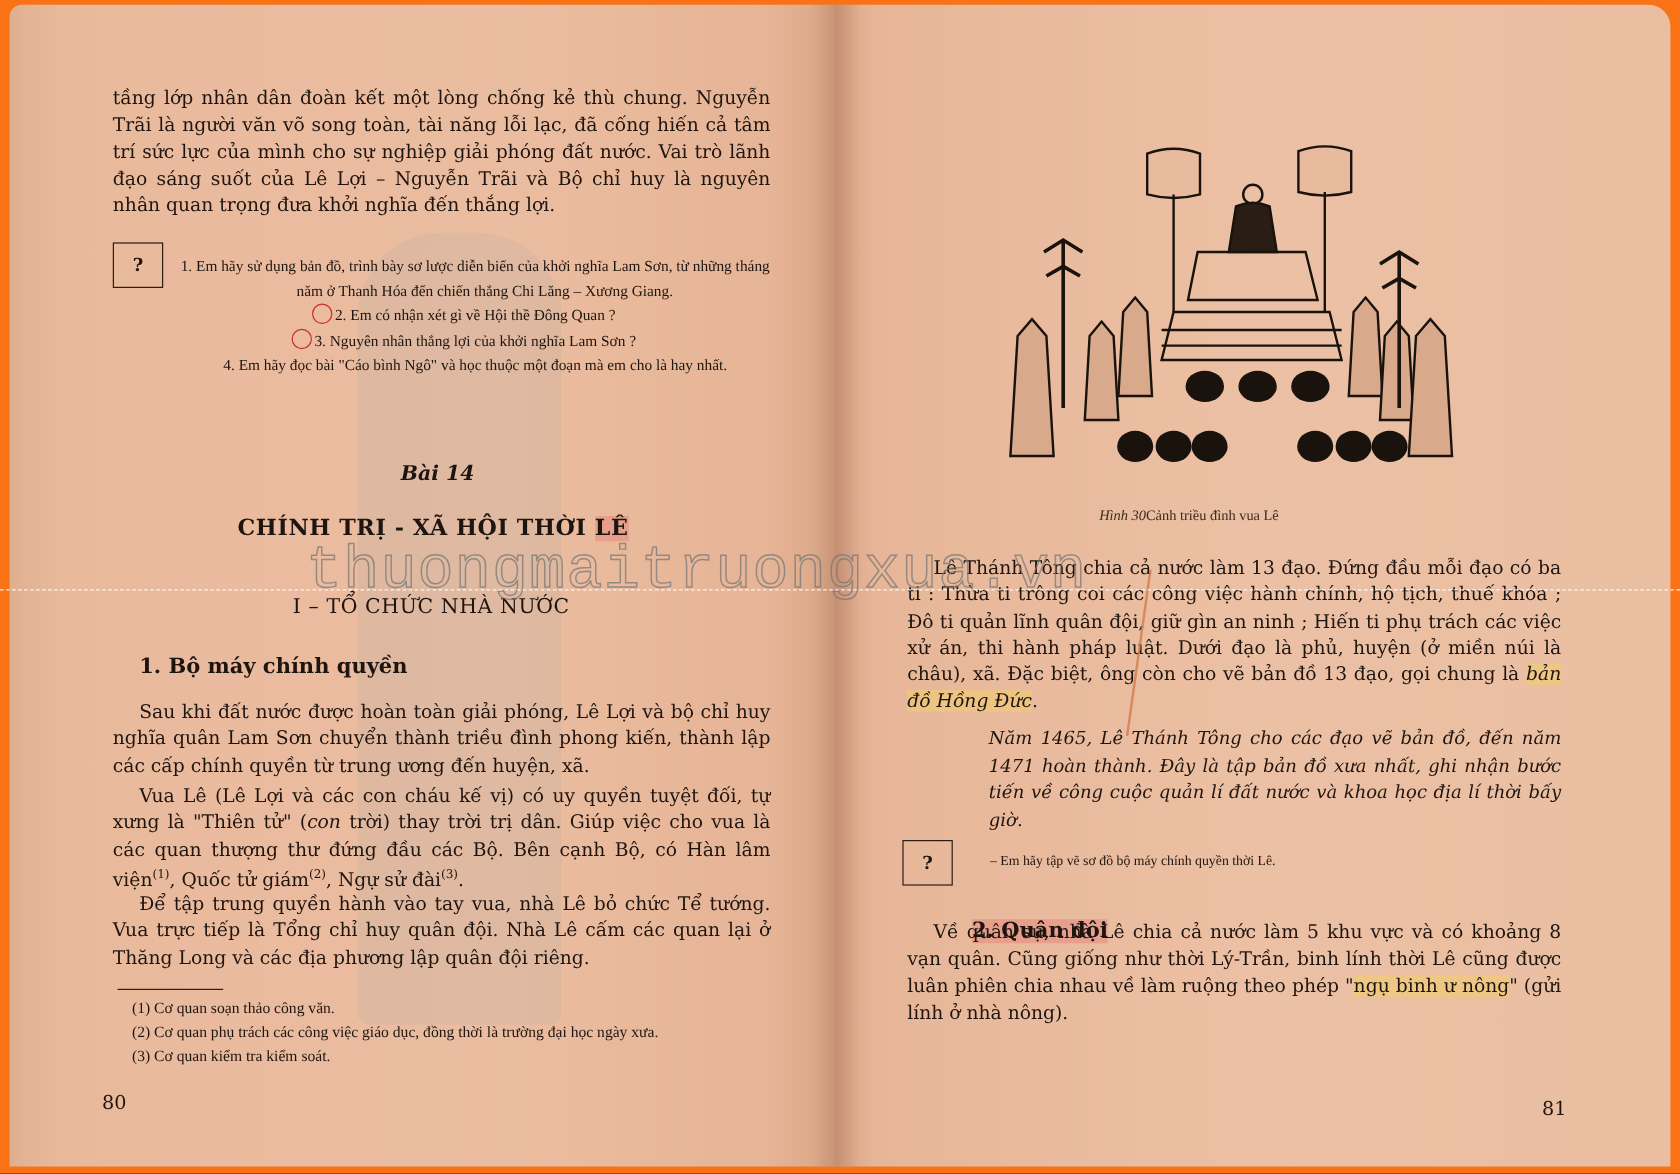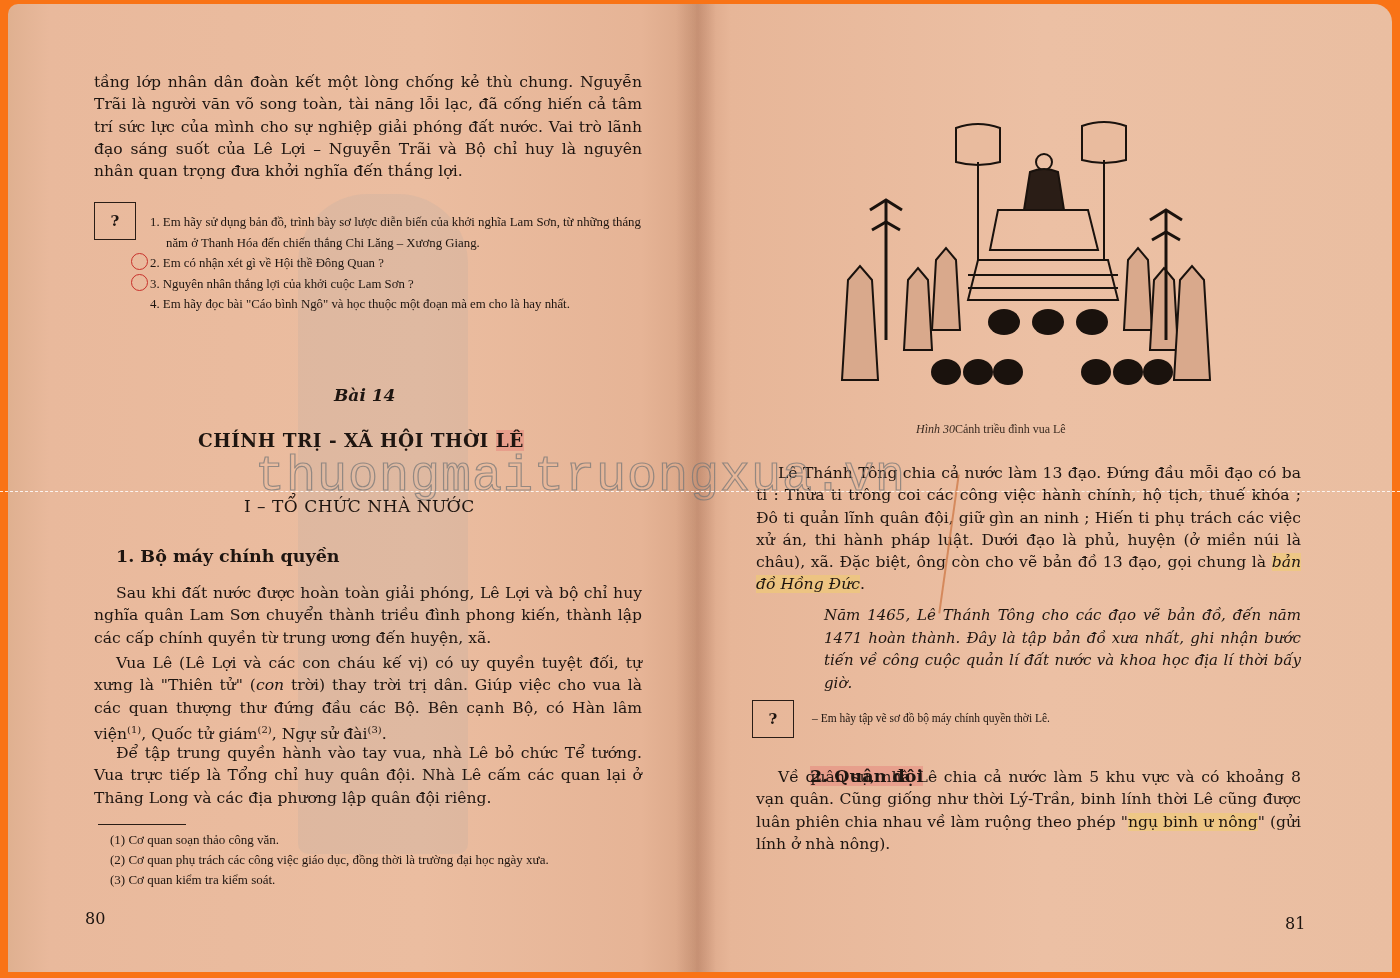--- a/index.html
+++ b/index.html
@@ -38,38 +38,38 @@
     position:absolute; font-size:15.6px; line-height:22.3px; text-align:justify;
     font-family:"DejaVu Serif", serif;
   }
   .indent { text-indent:22px; }
   .qbox {
     position:absolute; width:40px; height:36px; border:1.5px solid #2a1d16;
     display:flex; align-items:center; justify-content:center;
     font-weight:bold; font-size:15px;
   }
   .qlist { position:absolute; font-family:"Liberation Serif", serif; font-size:12.8px; line-height:20.5px; }
-  .qlist .item { padding-left:16px; text-indent:-16px; }
+  .qlist .item { padding-left:16px; text-indent:-16px;text-align:center; }
   .mark {
     display:inline-block; border:1.5px solid #c8302a; border-radius:50%;
     width:15px; height:15px; margin-left:-19px; margin-right:2px; vertical-align:-3px;
   }
   .lesson-no { position:absolute; font-style:italic; font-weight:bold; font-size:17px;text-align:right; }
   .title { position:absolute; font-weight:bold; font-size:18.5px; letter-spacing:0.5px; }
   .hl-red { background:rgba(230,110,110,0.35); }
   .hl-yel { background:rgba(240,205,110,0.55); }
   .section { position:absolute; font-size:17px; letter-spacing:0.5px; }
   .h2 { position:absolute; font-weight:bold; font-size:17.5px; }
   .fn-rule { position:absolute; left:90px; top:820px; width:88px; border-top:1.2px solid #2a1d16; }
   .fn { position:absolute; font-family:"Liberation Serif", serif; font-size:13px; line-height:20px; }
   .pageno { position:absolute; font-size:16px; }
   .caption { position:absolute; font-family:"Liberation Serif", serif; font-size:12px; color:#3a2a20; }
   .caption i { }
   .italic-block { position:absolute; font-style:italic; font-size:15px; line-height:22.5px; text-align:justify; }
-  .qtext { position:absolute; font-family:"Liberation Serif", serif; font-size:11.5px; }
+  .qtext { position:absolute; font-family:"Liberation Serif", serif; font-size:11.5px;margin-left:13px; }
   .illus { position:absolute; left:808px; top:110px; width:420px; height:290px; }
   .watermark {
     position:absolute; left:255px; top:448px; font-family:Liberation Mono, monospace;
     font-size:50px; color:transparent; -webkit-text-stroke:1.2px rgba(120,120,120,0.75);
     letter-spacing:1px; white-space:nowrap; pointer-events:none;
   }
   .dashline {
     position:absolute; left:0; top:491px; width:1400px; border-top:1.5px dashed rgba(255,255,255,0.85);
   }
   .gutter {
@@ -94,21 +94,21 @@
     </div>
 
     <div class="qlist" style="left:142px;top:208px;width:492px;">
       <div class="item">
         <span>1.</span> <span>Em hãy sử dụng bản đồ, trình bày sơ lược diễn biến của khởi nghĩa Lam Sơn, từ những tháng năm ở Thanh Hóa đến chiến thắng Chi Lăng – Xương Giang.</span>
       </div>
       <div class="item">
         <span class="mark"></span><span>2.</span> <span>Em có nhận xét gì về Hội thề Đông Quan ?</span>
       </div>
       <div class="item">
-        <span class="mark"></span><span>3.</span> <span>Nguyên nhân thắng lợi của khởi cuộc Lam Sơn ?</span>
+        <span class="mark"></span><span>3.</span> <span>Nguyên nhân thắng lợi của khởi nghĩa Lam Sơn ?</span>
       </div>
       <div class="item">
         <span>4.</span> <span>Em hãy đọc bài "Cáo bình Ngô" và học thuộc một đoạn mà em cho là hay nhất.</span>
       </div>
     </div>
 
     <div class="lesson-no" style="left:326px;top:381px;">Bài 14</div>
 
     <div class="title" style="left:190px;top:426px;">
       <span>CHÍNH TRỊ - XÃ HỘI THỜI </span><span class="hl-red">LÊ</span>

